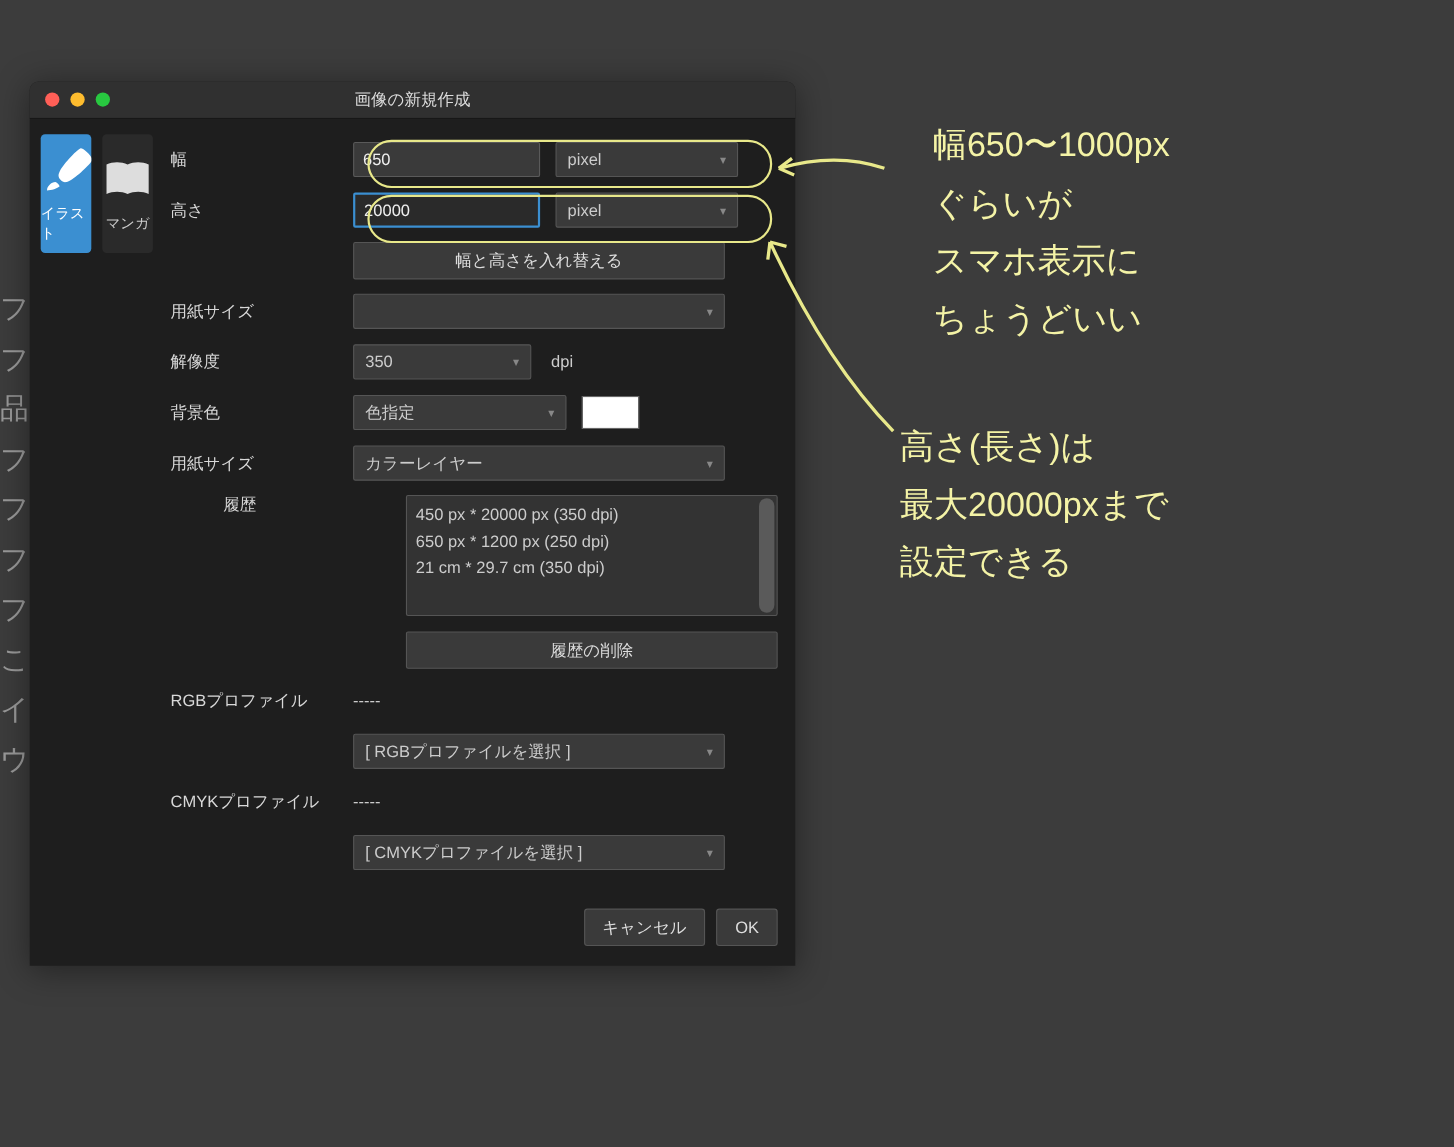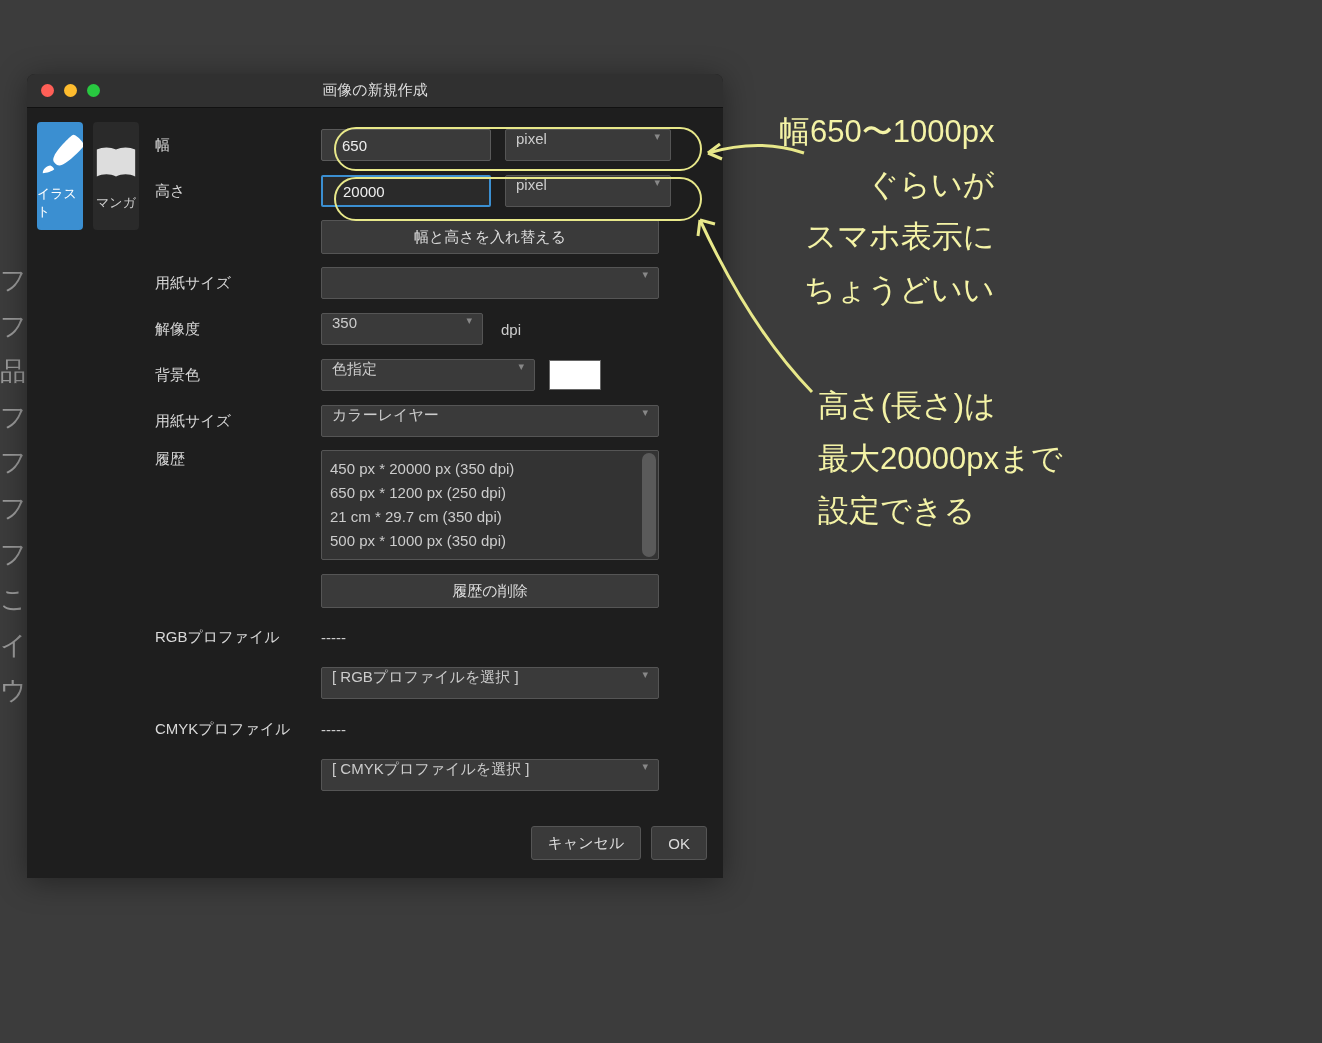--- a/index.html
+++ b/index.html
@@ -14,23 +14,23 @@
     .titlebar .title { width:100%; text-align:center; color:#ddd; font-size:15px; }
     .body { display:flex; padding:14px 16px 24px 10px; gap:26px; }
     .sidebar { display:flex; flex-direction:row; gap:10px; width:92px; }
     .sidetab { width:92px; height:108px; background:#2a2a2a; border-radius:4px; display:flex; flex-direction:column; align-items:center; justify-content:center; gap:8px; color:#ccc; font-size:13px; cursor:pointer; }
     .sidetab.active { background:#3b8fd1; color:#fff; }
     .sidetab svg { width:46px; height:46px; }
     .form { flex:1; display:flex; flex-direction:column; gap:0; }
     .row { display:flex; align-items:center; min-height:46px; }
     .row .label { width:166px; color:#d8d8d8; font-size:15px; }
     .controls { flex:1; display:flex; gap:14px; align-items:center; }
-    .input-text { background:#3a3a3a; border:1px solid #5a5a5a; color:#eee; font-size:15px; height:32px; padding:0 20px; border-radius:2px; }
+    .input-text { background:#3a3a3a; border:1px solid #5a5a5a; color:#eee; font-size:15px; height:32px; padding:0 8px; border-radius:2px; }
     .input-text.focused { border:2px solid #3b8fd1; background:#2a2a2a; }
-    .select { background:#3a3a3a; border:1px solid #555; color:#ccc; font-size:15px; height:32px; padding:0 10px; border-radius:2px; display:flex; justify-content:space-between; cursor:pointer; }
+    .select { background:#3a3a3a; border:1px solid #555; color:#ccc; font-size:15px; height:32px; padding:0 10px; border-radius:2px; display:flex; align-items:center; justify-content:space-between; cursor:pointer; }
     .select .caret { color:#888; font-size:11px; }
     .btn-wide { width:100%; height:34px; background:#3a3a3a; border:1px solid #555; color:#ddd; font-size:15px; border-radius:2px; cursor:pointer; }
     .dpi-label { color:#ccc; font-size:15px; margin-left:4px; }
     .swatch { width:52px; height:30px; background:#fff; border:1px solid #666; }
     .listbox { width:100%; min-height:110px; background:#333; border:1px solid #555; border-radius:2px; padding:6px 8px; color:#ccc; font-size:15px; line-height:1.6; position:relative; overflow:hidden; }
     .listbox::after { content:""; position:absolute; right:2px; top:2px; bottom:2px; width:14px; background:#5a5a5a; border-radius:7px; }
     .profile-val { color:#ccc; font-size:15px; }
     .footer { display:flex; justify-content:flex-end; gap:10px; padding:4px 16px 18px; }
     .btn { height:34px; padding:0 16px; background:#3a3a3a; border:1px solid #555; color:#ddd; font-size:15px; border-radius:3px; cursor:pointer; }
     .highlight { position:absolute; border:2px solid #e8e88a; border-radius:28px; pointer-events:none; }
@@ -127,46 +127,45 @@
             <span>350</span>
             <span class="caret">▾</span>
           </div>
           <span class="dpi-label">dpi</span>
         </div>
       </div>
 
       <div class="row">
         <div class="label">背景色</div>
         <div class="controls">
-          <div class="select" style="width:214px">
+          <div class="select" style="width:194px">
             <span>色指定</span>
             <span class="caret">▾</span>
           </div>
           <div class="swatch"></div>
         </div>
       </div>
 
       <div class="row">
         <div class="label">用紙サイズ</div>
         <div class="controls">
           <div class="select" style="width:338px">
             <span>カラーレイヤー</span>
             <span class="caret">▾</span>
           </div>
         </div>
       </div>
 
-      <div class="row" style="align-items:flex-start; padding-top:6px;">
+      <div class="row" style="align-items:flex-start; padding-top:6px;justify-content:flex-end;">
         <div class="label">履歴</div>
         <div class="controls" style="flex-direction:column; align-items:stretch; gap:14px; width:338px; flex:none;">
           <div class="listbox">
             <div>450 px * 20000 px (350 dpi)</div>
             <div>650 px * 1200 px (250 dpi)</div>
             <div>21 cm * 29.7 cm (350 dpi)</div>
-            <div>500 px * 1000 px (350 dpi)</div>
           </div>
           <button class="btn-wide">履歴の削除</button>
         </div>
       </div>
 
       <div class="row" style="margin-top:6px;">
         <div class="label">RGBプロファイル</div>
         <div class="controls">
             <span class="profile-val">-----</span>
           </div>
@@ -211,19 +210,19 @@
 
 <svg class="arrow" style="left:700px; top:128px; width:110px; height:50px;" viewBox="0 0 110 50">
   <path d="M104 25 Q60 10 8 25" stroke="#e8e88a" stroke-width="3" fill="none"></path>
   <path d="M8 25 l12 -9 M8 25 l14 6" stroke="#e8e88a" stroke-width="3" fill="none"></path>
 </svg>
 <svg class="arrow" style="left:690px; top:208px; width:130px; height:190px;" viewBox="0 0 130 190">
   <path d="M122 184 Q60 120 10 12" stroke="#e8e88a" stroke-width="3" fill="none"></path>
   <path d="M10 12 l-2 16 M10 12 l15 4" stroke="#e8e88a" stroke-width="3" fill="none"></path>
 </svg>
 
-<div class="anno" style="left:779px; top:106px; white-space:pre;text-align:right;">幅650〜1000px
+<div class="anno" style="left:848px; top:106px; white-space:pre;">幅650〜1000px
 ぐらいが
 スマホ表示に
 ちょうどいい</div>
 <div class="anno" style="left:818px; top:380px; white-space:pre;">高さ(長さ)は
 最大20000pxまで
 設定できる</div>
 
 </body></html>

